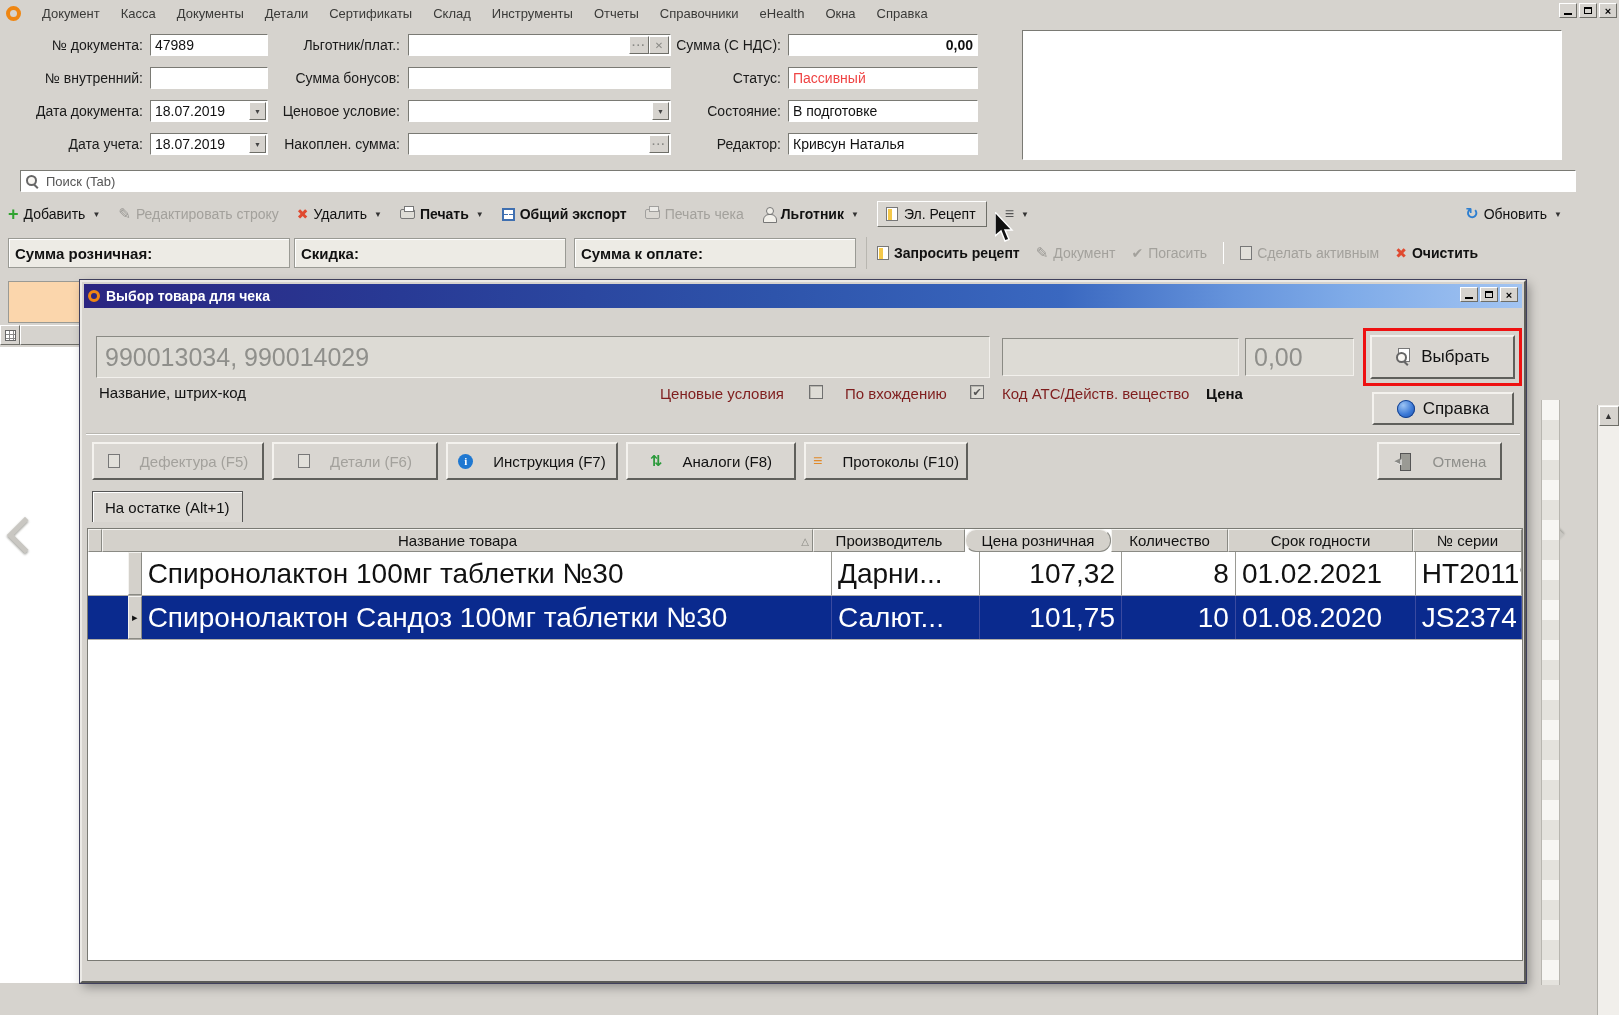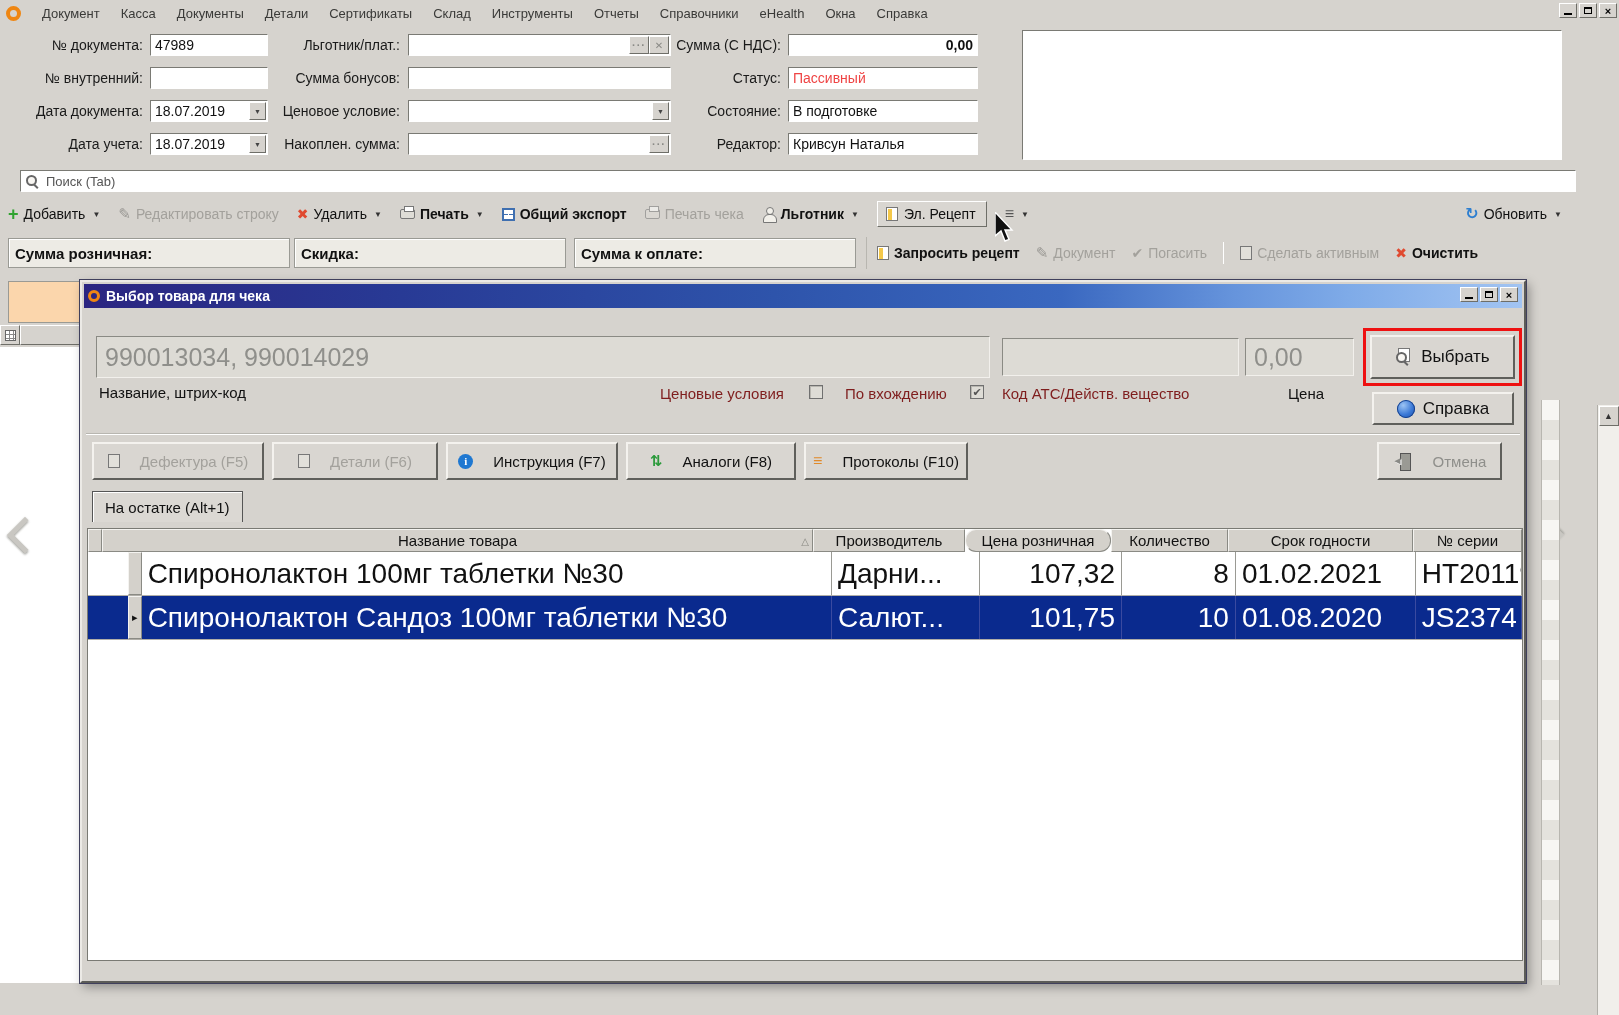--- a/index.html
+++ b/index.html
@@ -326,21 +326,21 @@
   <span class="abs cb" style="left:727px; top:103px;"></span>
   <span class="abs dlabel graytxt" style="left:763px; top:103px;">По вхождению</span>
   <span class="abs cb" style="left:888px; top:103px;">✔</span>
 
   <div class="abs dlg-input" style="left:920px; top:56px; width:237px; height:38px;"></div>
   <span class="abs dlabel graytxt" style="left:920px; top:103px;">Код АТС/Действ. вещество</span>
 
   <div class="abs dlg-input" style="left:1163px; top:56px; width:109px; height:38px;">
       <span>0,00</span>
     </div>
-  <span class="abs dlabel" style="left:1206px; top:103px; font-weight:normal;">Цена</span>
+  <span class="abs dlabel" style="left:1124px; top:103px; font-weight:bold;">Цена</span>
 
   <div class="abs btn" style="left:1288px; top:53px; width:145px; height:44px;">
     <span style="position:relative; width:18px; height:18px;">
         <span class="doc-ic" style="position:absolute; left:3px; top:0;"></span>
         <span class="mag" style="position:absolute; left:0; top:3px;"></span>
       </span>
     <span>Выбрать</span>
   </div>
   <div class="abs red-annot" style="left:1281px; top:46px; width:159px; height:58px;"></div>
 

